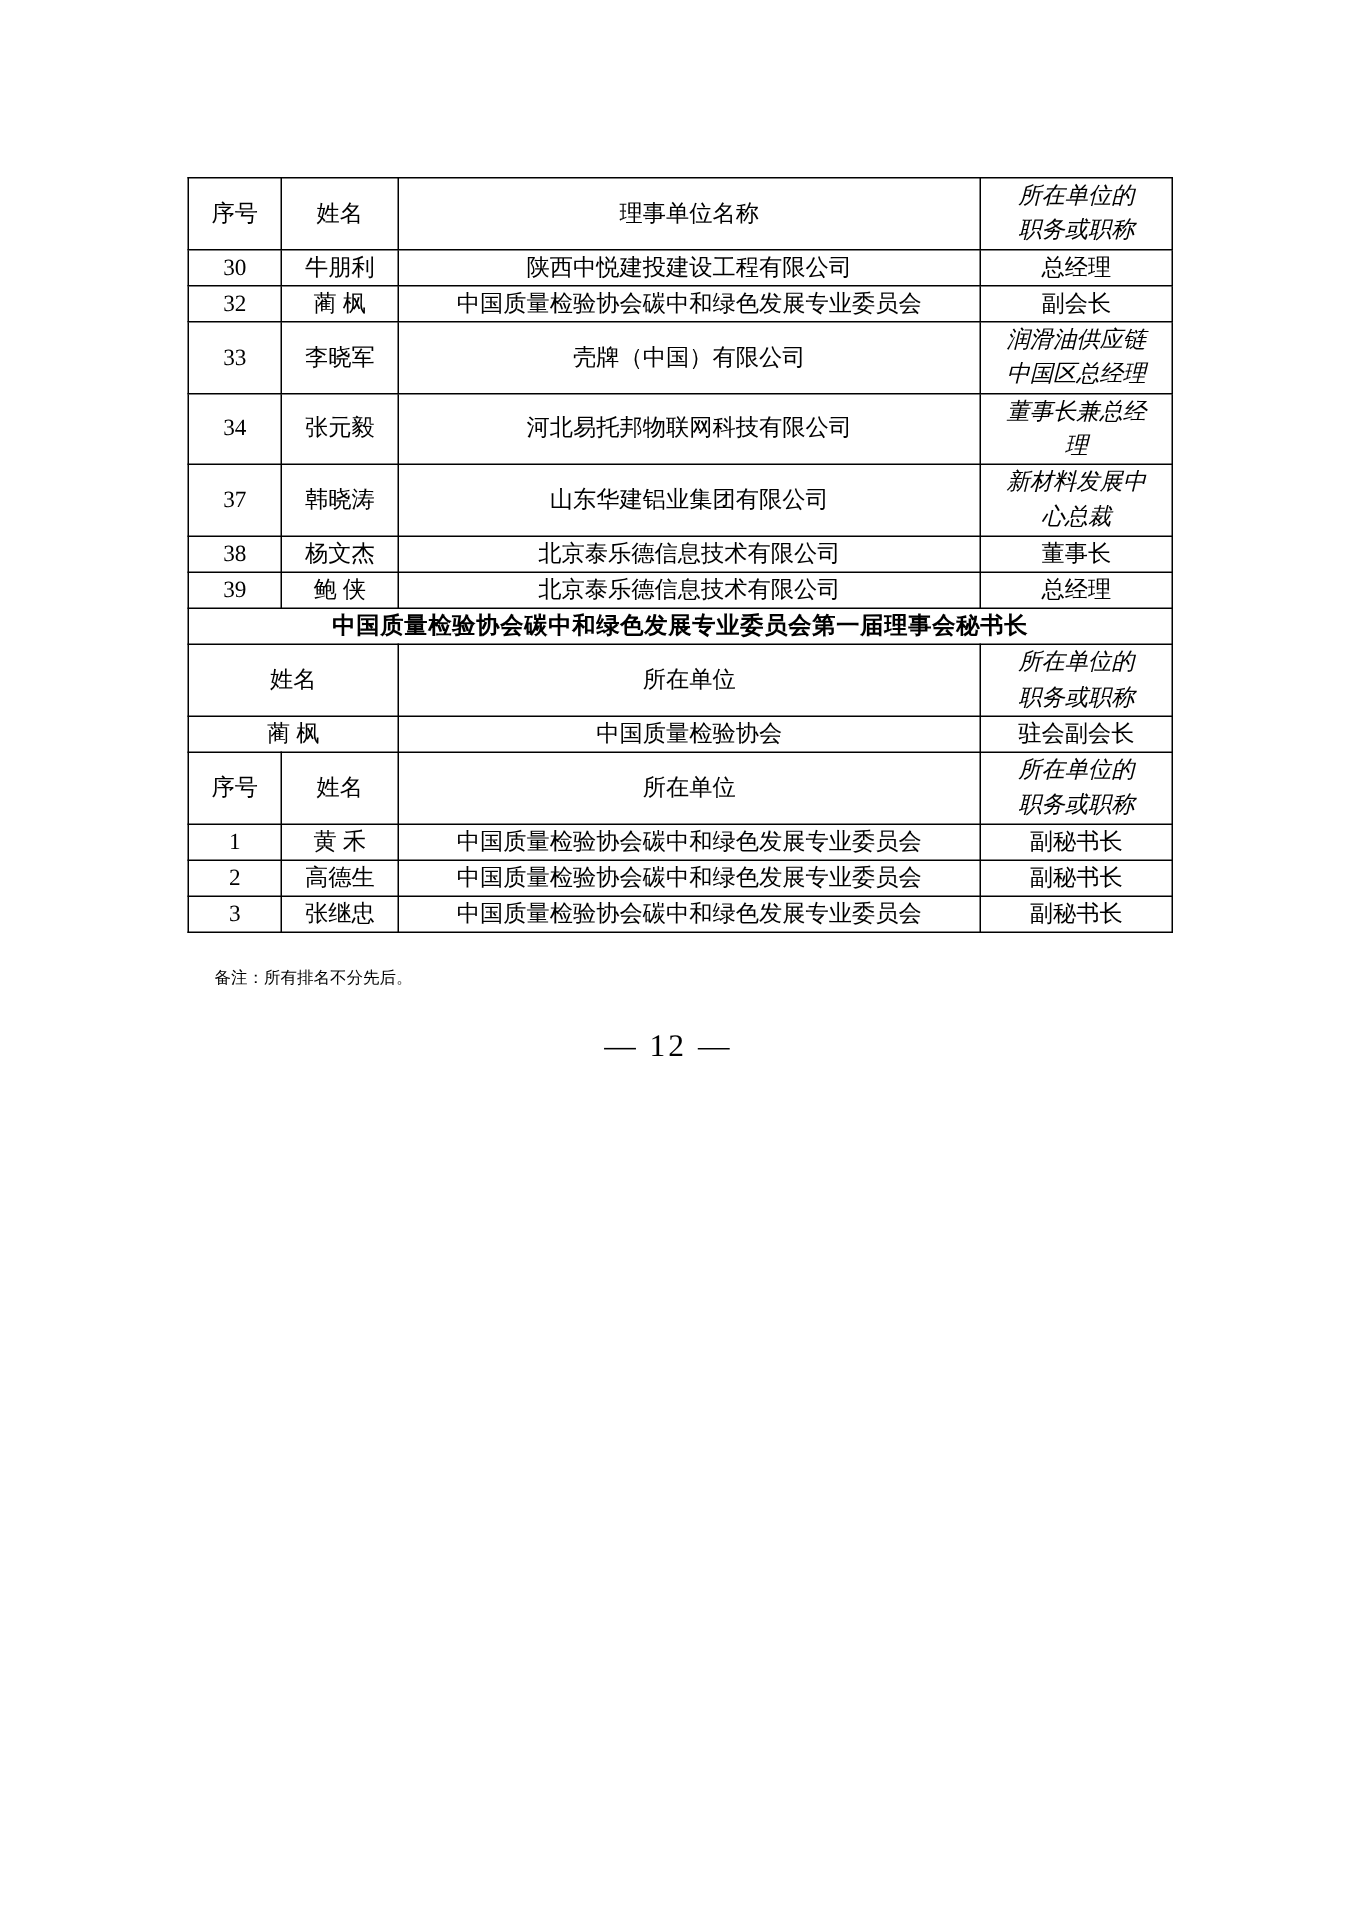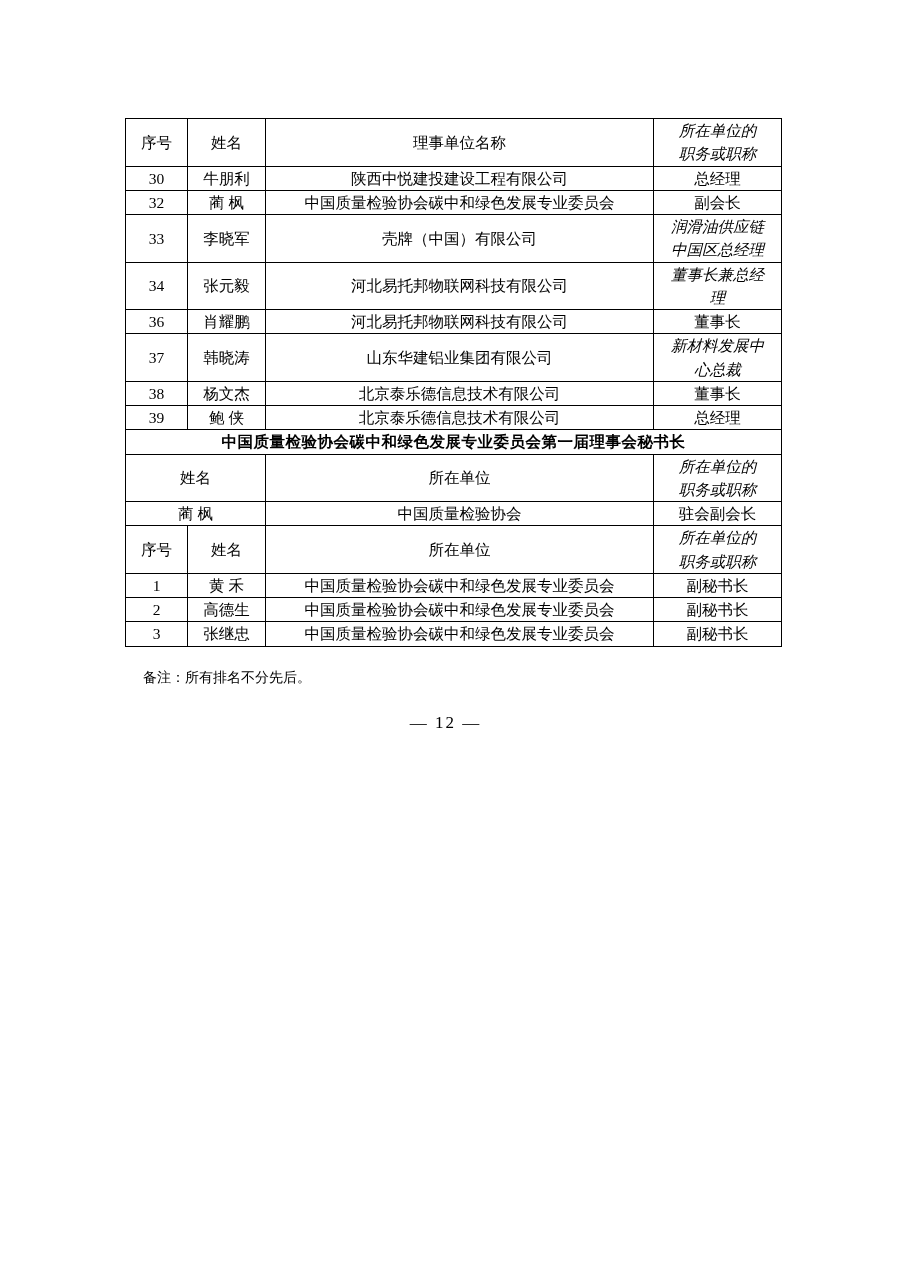--- a/index.html
+++ b/index.html
@@ -54,26 +54,26 @@
   }
   .section-title td {
     font-size: 21px;
     font-weight: bold;
     padding: 9px 4px;
     letter-spacing: 0.5px;
   }
   .note {
     margin-top: 22px;
     margin-left: 18px;
-    font-size: 14px;
+    font-size: 11px;
   }
   .page-num {
     margin-top: 26px;
     text-align: center;
-    font-size: 17px;
+    font-size: 21px;
     letter-spacing: 2px;
     padding-right: 30px;
   }
   .two-line span {
     display: block;
     font-style: italic;
   }
 </style>
 </head>
 <body>
@@ -127,26 +127,20 @@
         <td class="cell-pad">34</td>
         <td class="cell-pad">张元毅</td>
         <td class="cell-pad left">河北易托邦物联网科技有限公司</td>
         <td class="cell-pad two-line">
           <span>董事长兼总经</span>
           <span>理</span>
         </td>
       </tr>
 
 
-      <tr>
-        <td class="cell-pad">36</td>
-        <td class="cell-pad">肖耀鹏</td>
-        <td class="cell-pad left">河北易托邦物联网科技有限公司</td>
-        <td class="cell-pad">董事长</td>
-      </tr>
 
       <tr>
         <td class="cell-pad">37</td>
         <td class="cell-pad">韩晓涛</td>
         <td class="cell-pad left">山东华建铝业集团有限公司</td>
         <td class="cell-pad two-line">
           <span>新材料发展中</span>
           <span>心总裁</span>
         </td>
       </tr>

